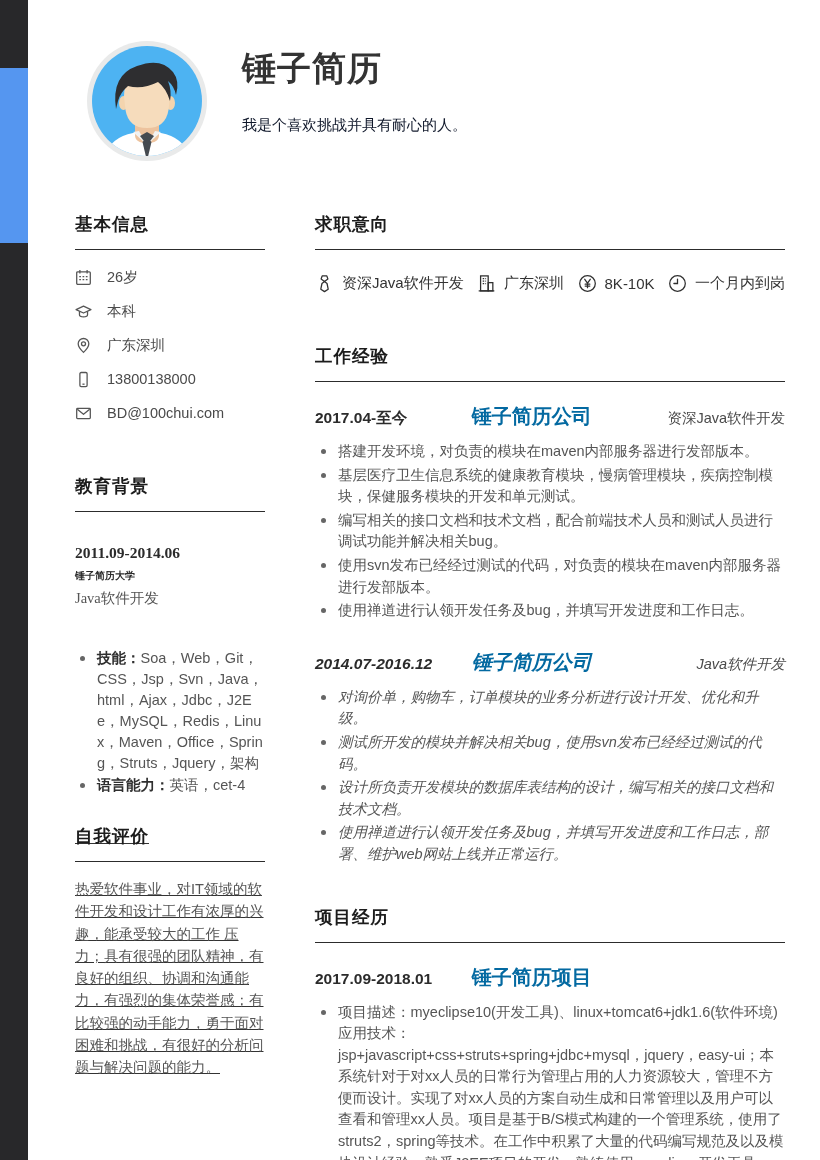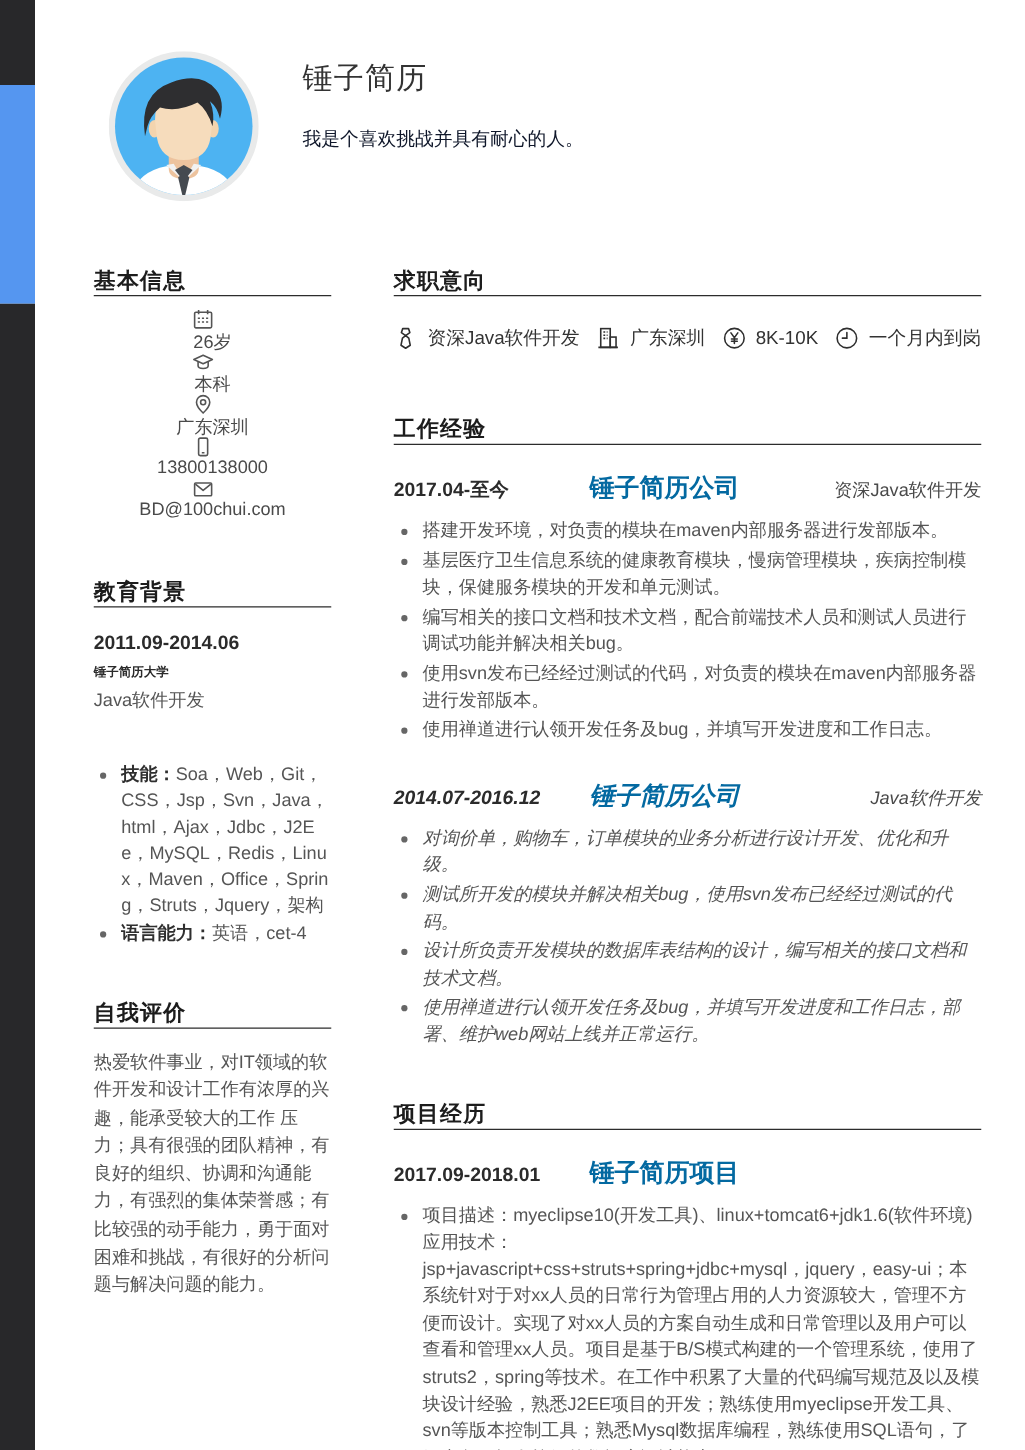--- a/index.html
+++ b/index.html
@@ -14,62 +14,62 @@
   }
   
   .stripe { position:absolute; left:0; width:28px; }
   .stripe.top    { top:0;    height:68px;  background:#28282a; }
   .stripe.blue   { top:68px; height:175px; background:#5596f0; }
   .stripe.bottom { top:243px; height:917px; background:#28282a; }
 
   
   .avatar { position:absolute; left:87px; top:41px; width:120px; height:120px; }
   .title-block { position:absolute; left:242px; top:46px; }
-  .name { font-size:24px; font-weight:400; color:#333; letter-spacing:1px; }
+  .name { font-size:34px; font-weight:700; color:#333; letter-spacing:1px; }
   .tagline { margin-top:24px; font-size:15px; color:#0f172a; }
 
   
   .columns { position:absolute; left:75px; top:212px; width:710px; display:flex; gap:50px; }
   .col-left  { width:190px; flex:0 0 190px; }
   .col-right { width:470px; flex:0 0 470px; }
 
   .sec-title {
     font-size:17.5px; font-weight:700; color:#1c1c1c; letter-spacing:1px;
-    border-bottom:1.5px solid #2c2c2c;
+    padding-bottom:13px; border-bottom:1.5px solid #2c2c2c;
   }
 
   
   .info-list { margin-top:10px; }
-  .info-item { display:flex; align-items:center; height:34px; color:#4a4a4a; font-size:14.5px;flex-direction:column; }
+  .info-item { display:flex; align-items:center; height:34px; color:#4a4a4a; font-size:14.5px; }
   .info-item .ic { width:17px; height:17px; margin-right:15px; color:#555; flex:0 0 17px; }
   .ic svg { display:block; width:100%; height:100%; }
 
   
   .sec-edu { margin-top:44px; }
-  .edu-body { margin-top:20px; }
+  .edu-body { margin-top:32px;font-family:Liberation Serif, serif; }
   .edu-period { font-size:15.5px; font-weight:700; color:#2b2b2b; }
   .edu-school { font-size:10px; font-weight:700; color:#2b2b2b; margin-top:7px; }
   .edu-major  { font-size:14.5px; color:#555; margin-top:6px; }
 
   
   .sec-lang { margin-top:40px; }
   .lang-list { margin-top:14px; }
   .lang-item {
     position:relative; padding-left:22px;
     font-size:14.5px; line-height:21px; color:#555;
     word-break:break-all; margin-bottom:1px;
   }
   .lang-item::before {
     content:""; position:absolute; left:5px; top:8px;
     width:5px; height:5px; border-radius:50%; background:#666;
   }
   .lang-item b { color:#2f2f2f; }
 
   
-  .sec-eval { margin-top:40px; }
+  .sec-eval { margin-top:28px;text-decoration:underline; }
   .eval-text { margin-top:16px; font-size:14.5px; line-height:22.3px; color:#555; }
 
   
   .intent-row { margin-top:24px; display:flex; justify-content:space-between; align-items:center; }
   .intent-item { display:flex; align-items:center; font-size:15px; color:#333; }
   .intent-item .ic { width:19px; height:19px; margin-right:8px; color:#2f2f2f; flex:0 0 19px; }
 
   
   .sec-work { margin-top:51px; }
   .sec-proj { margin-top:39px; }

